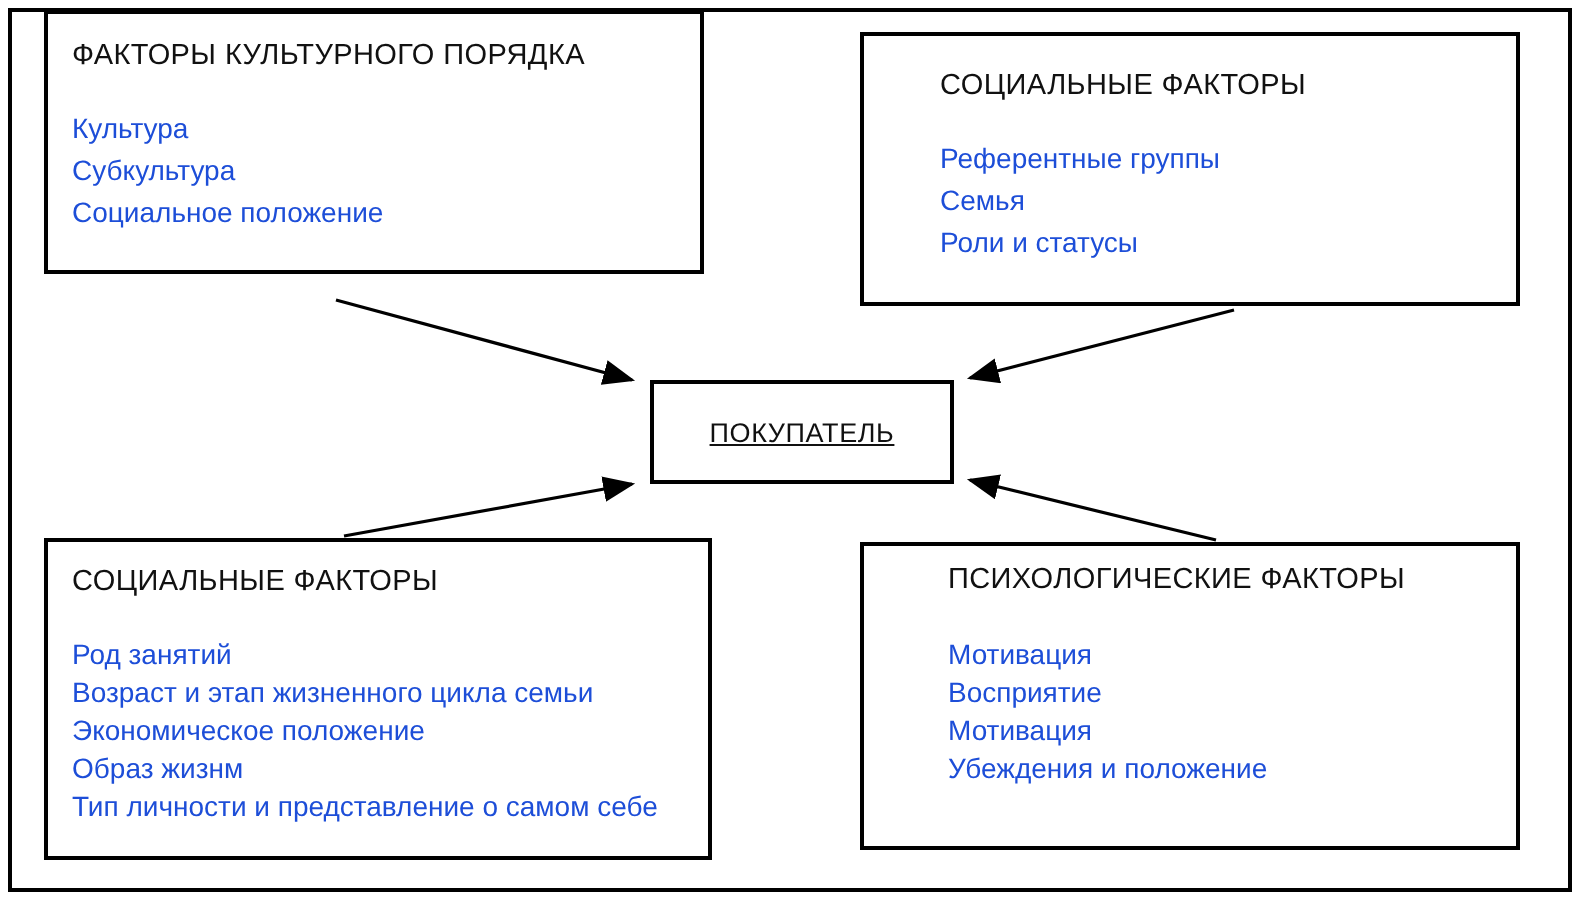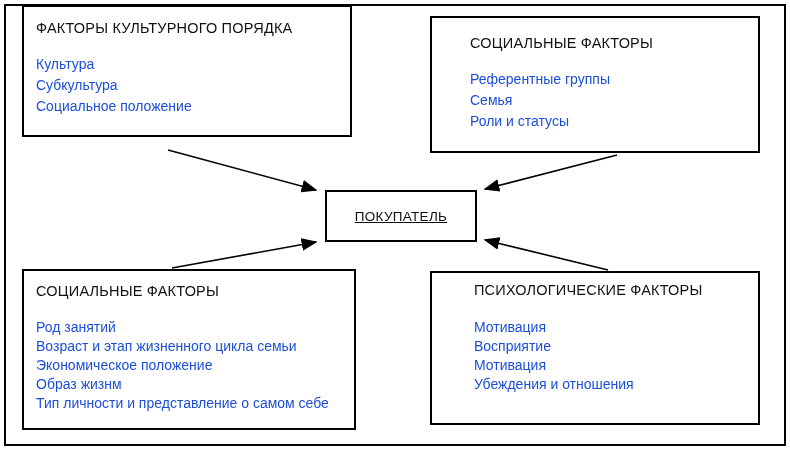--- a/index.html
+++ b/index.html
@@ -122,21 +122,21 @@
       <div class="box-item">Тип личности и представление о самом себе</div>
     </div>
   </div>
 
   <div class="box box4">
     <div class="box-title">ПСИХОЛОГИЧЕСКИЕ ФАКТОРЫ</div>
     <div class="box-items items-bottom">
       <div class="box-item">Мотивация</div>
       <div class="box-item">Восприятие</div>
       <div class="box-item">Мотивация</div>
-      <div class="box-item">Убеждения и отношения</div>
+      <div class="box-item">Убеждения и положение</div>
     </div>
   </div>
 
   <div class="center-box">
     <span class="center-label">ПОКУПАТЕЛЬ</span>
   </div>
 
 </div>
 
 </body></html>

